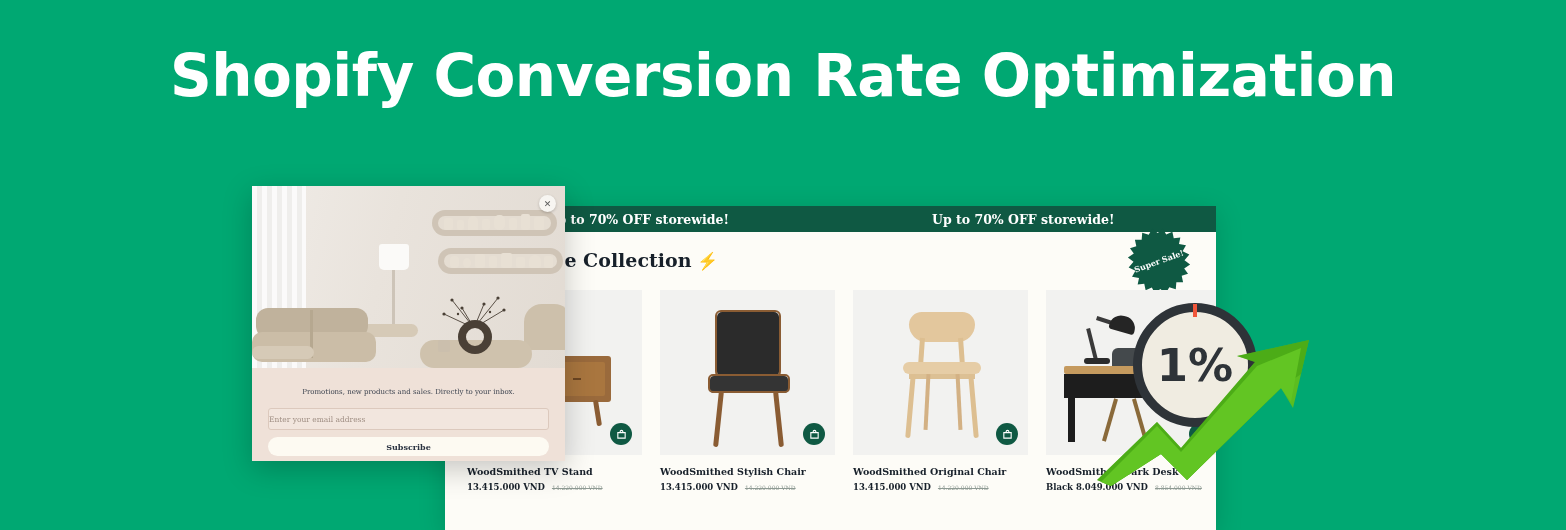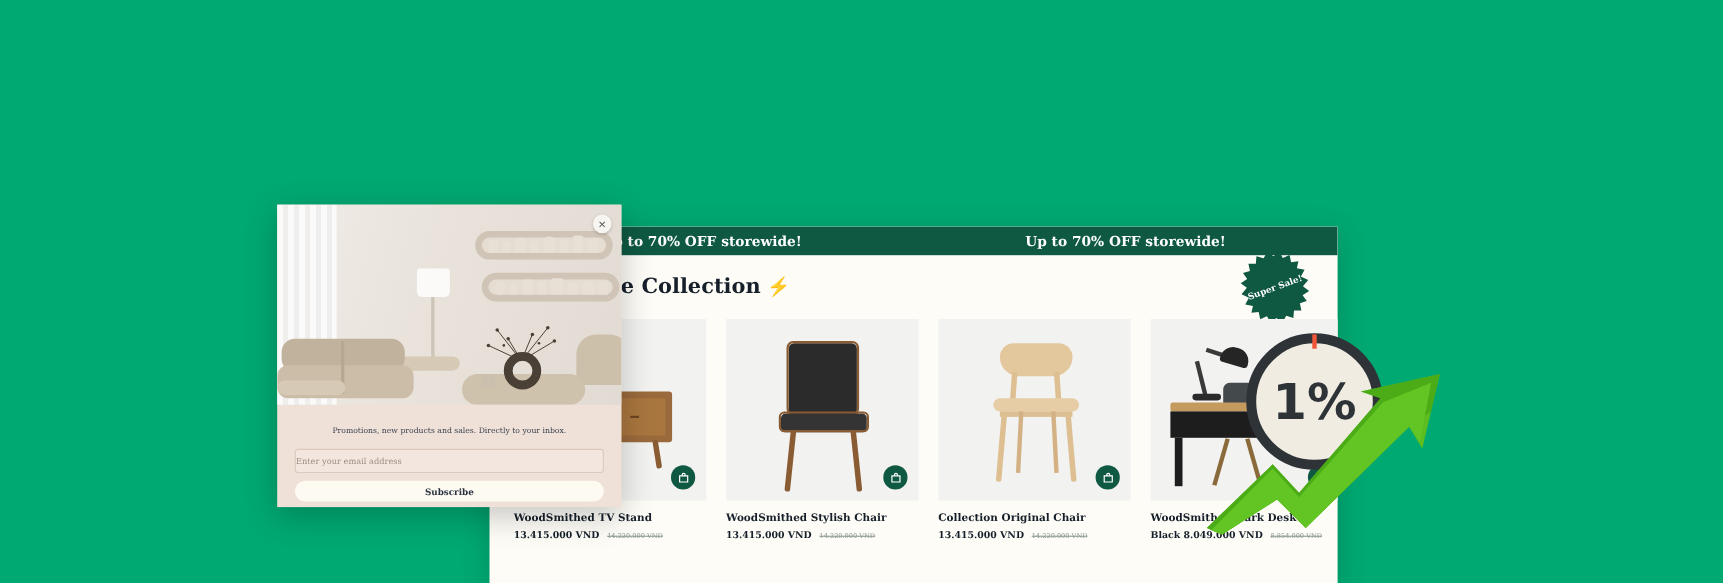--- a/index.html
+++ b/index.html
@@ -219,20 +219,21 @@
     font-weight:bold;font-size:45px;color:#2e3338;
     line-height:1;
   }
   .arrow-wrap{position:absolute;left:1095px;top:330px;width:230px;height:160px;z-index:7;}
 </style>
 </head>
 <body>
 
 <div class="stage">
 
+  <div class="headline">Shopify Conversion Rate Optimization</div>
 
   <div class="store-window">
 
     <div class="announce-bar">
       <div class="announce-item">Up to 70% OFF storewide!</div>
       <div class="announce-item">Up to 70% OFF storewide!</div>
     </div>
 
     <div class="collection-head">
       <div class="collection-title">
@@ -301,21 +302,21 @@
           <div class="fi wc-bf2"></div>
           <div class="fi wc-lf"></div>
           <div class="fi wc-rf"></div>
           <div class="cart-btn">
             <svg width="11" height="11" viewBox="0 0 24 24">
               <path d="M4 8h16v12H4z" fill="none" stroke="#ffffff" stroke-width="2.4"></path>
               <path d="M9 8V6a3 3 0 0 1 6 0v2" fill="none" stroke="#ffffff" stroke-width="2.4"></path>
             </svg>
           </div>
         </div>
-        <div class="product-title">Collection Original Chair</div>
+        <div class="product-title">WoodSmithed Original Chair</div>
         <div class="price-row">
           <span class="price-now">13.415.000 VND</span>
           <span class="price-was">14.220.000 VND</span>
         </div>
       </div>
 
       <div class="product-card">
         <div class="product-media">
           <div class="fi dd-lamparm"></div>
           <div class="fi dd-lamparm2"></div>

